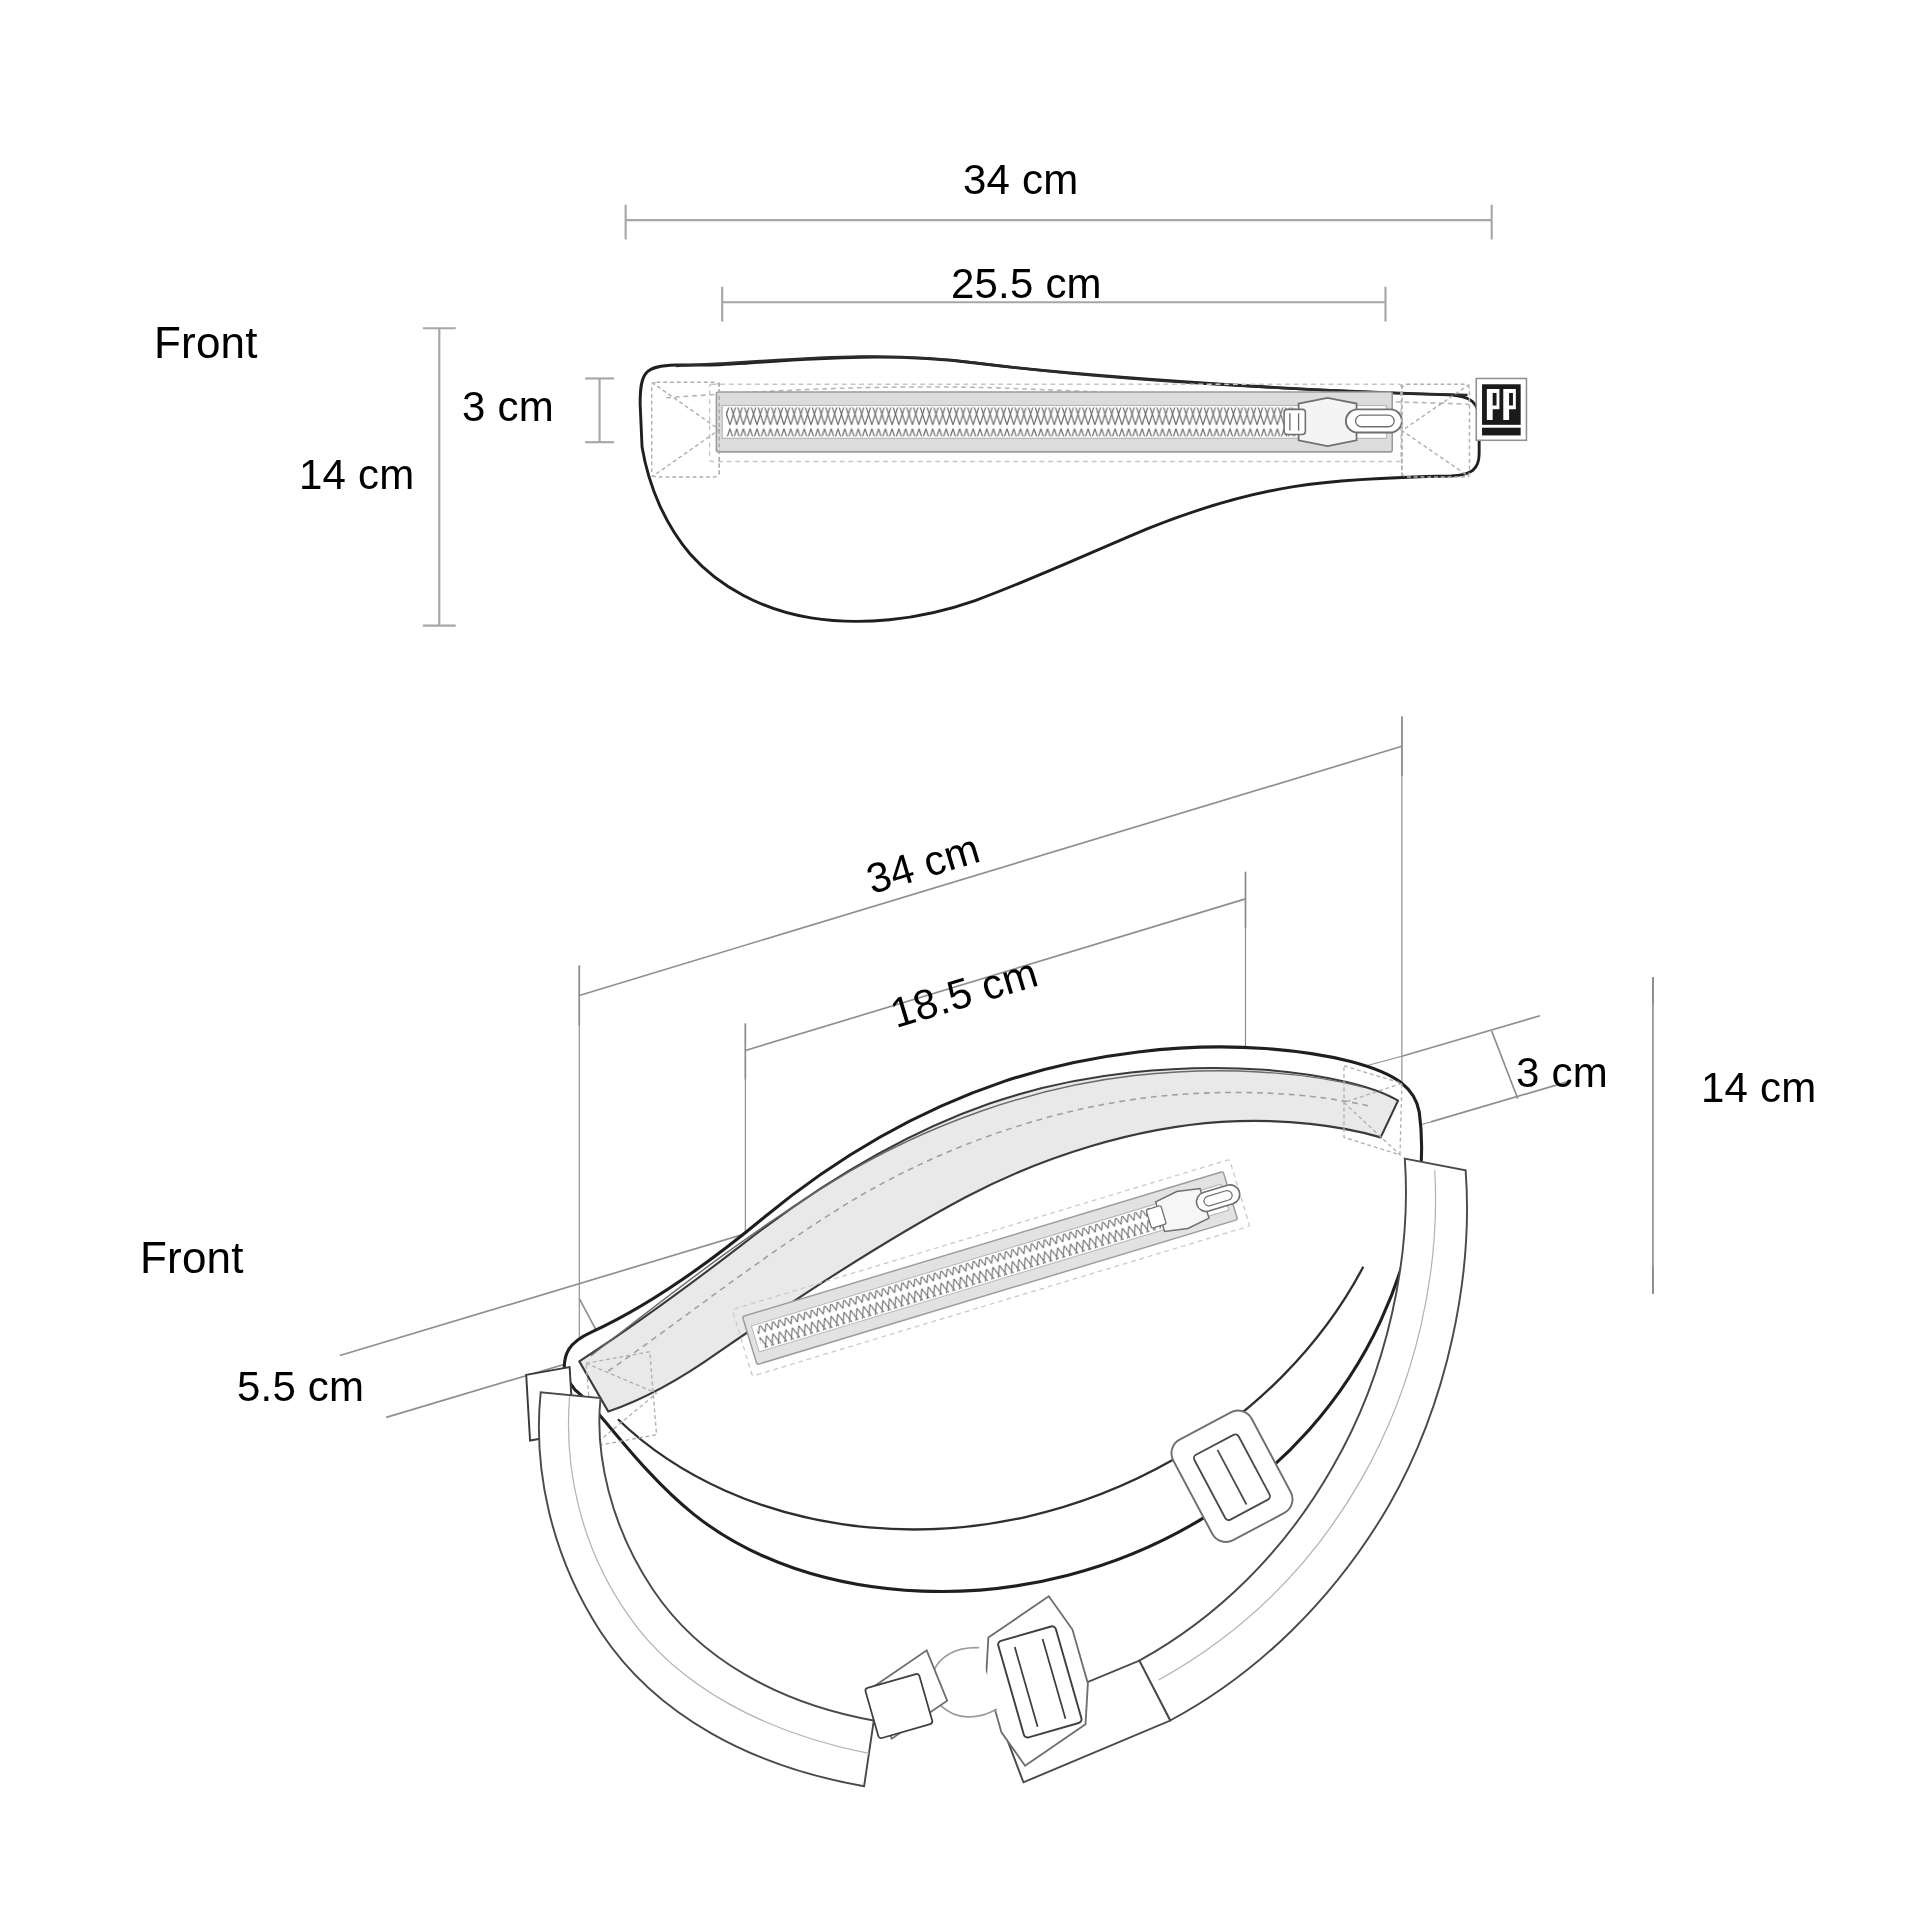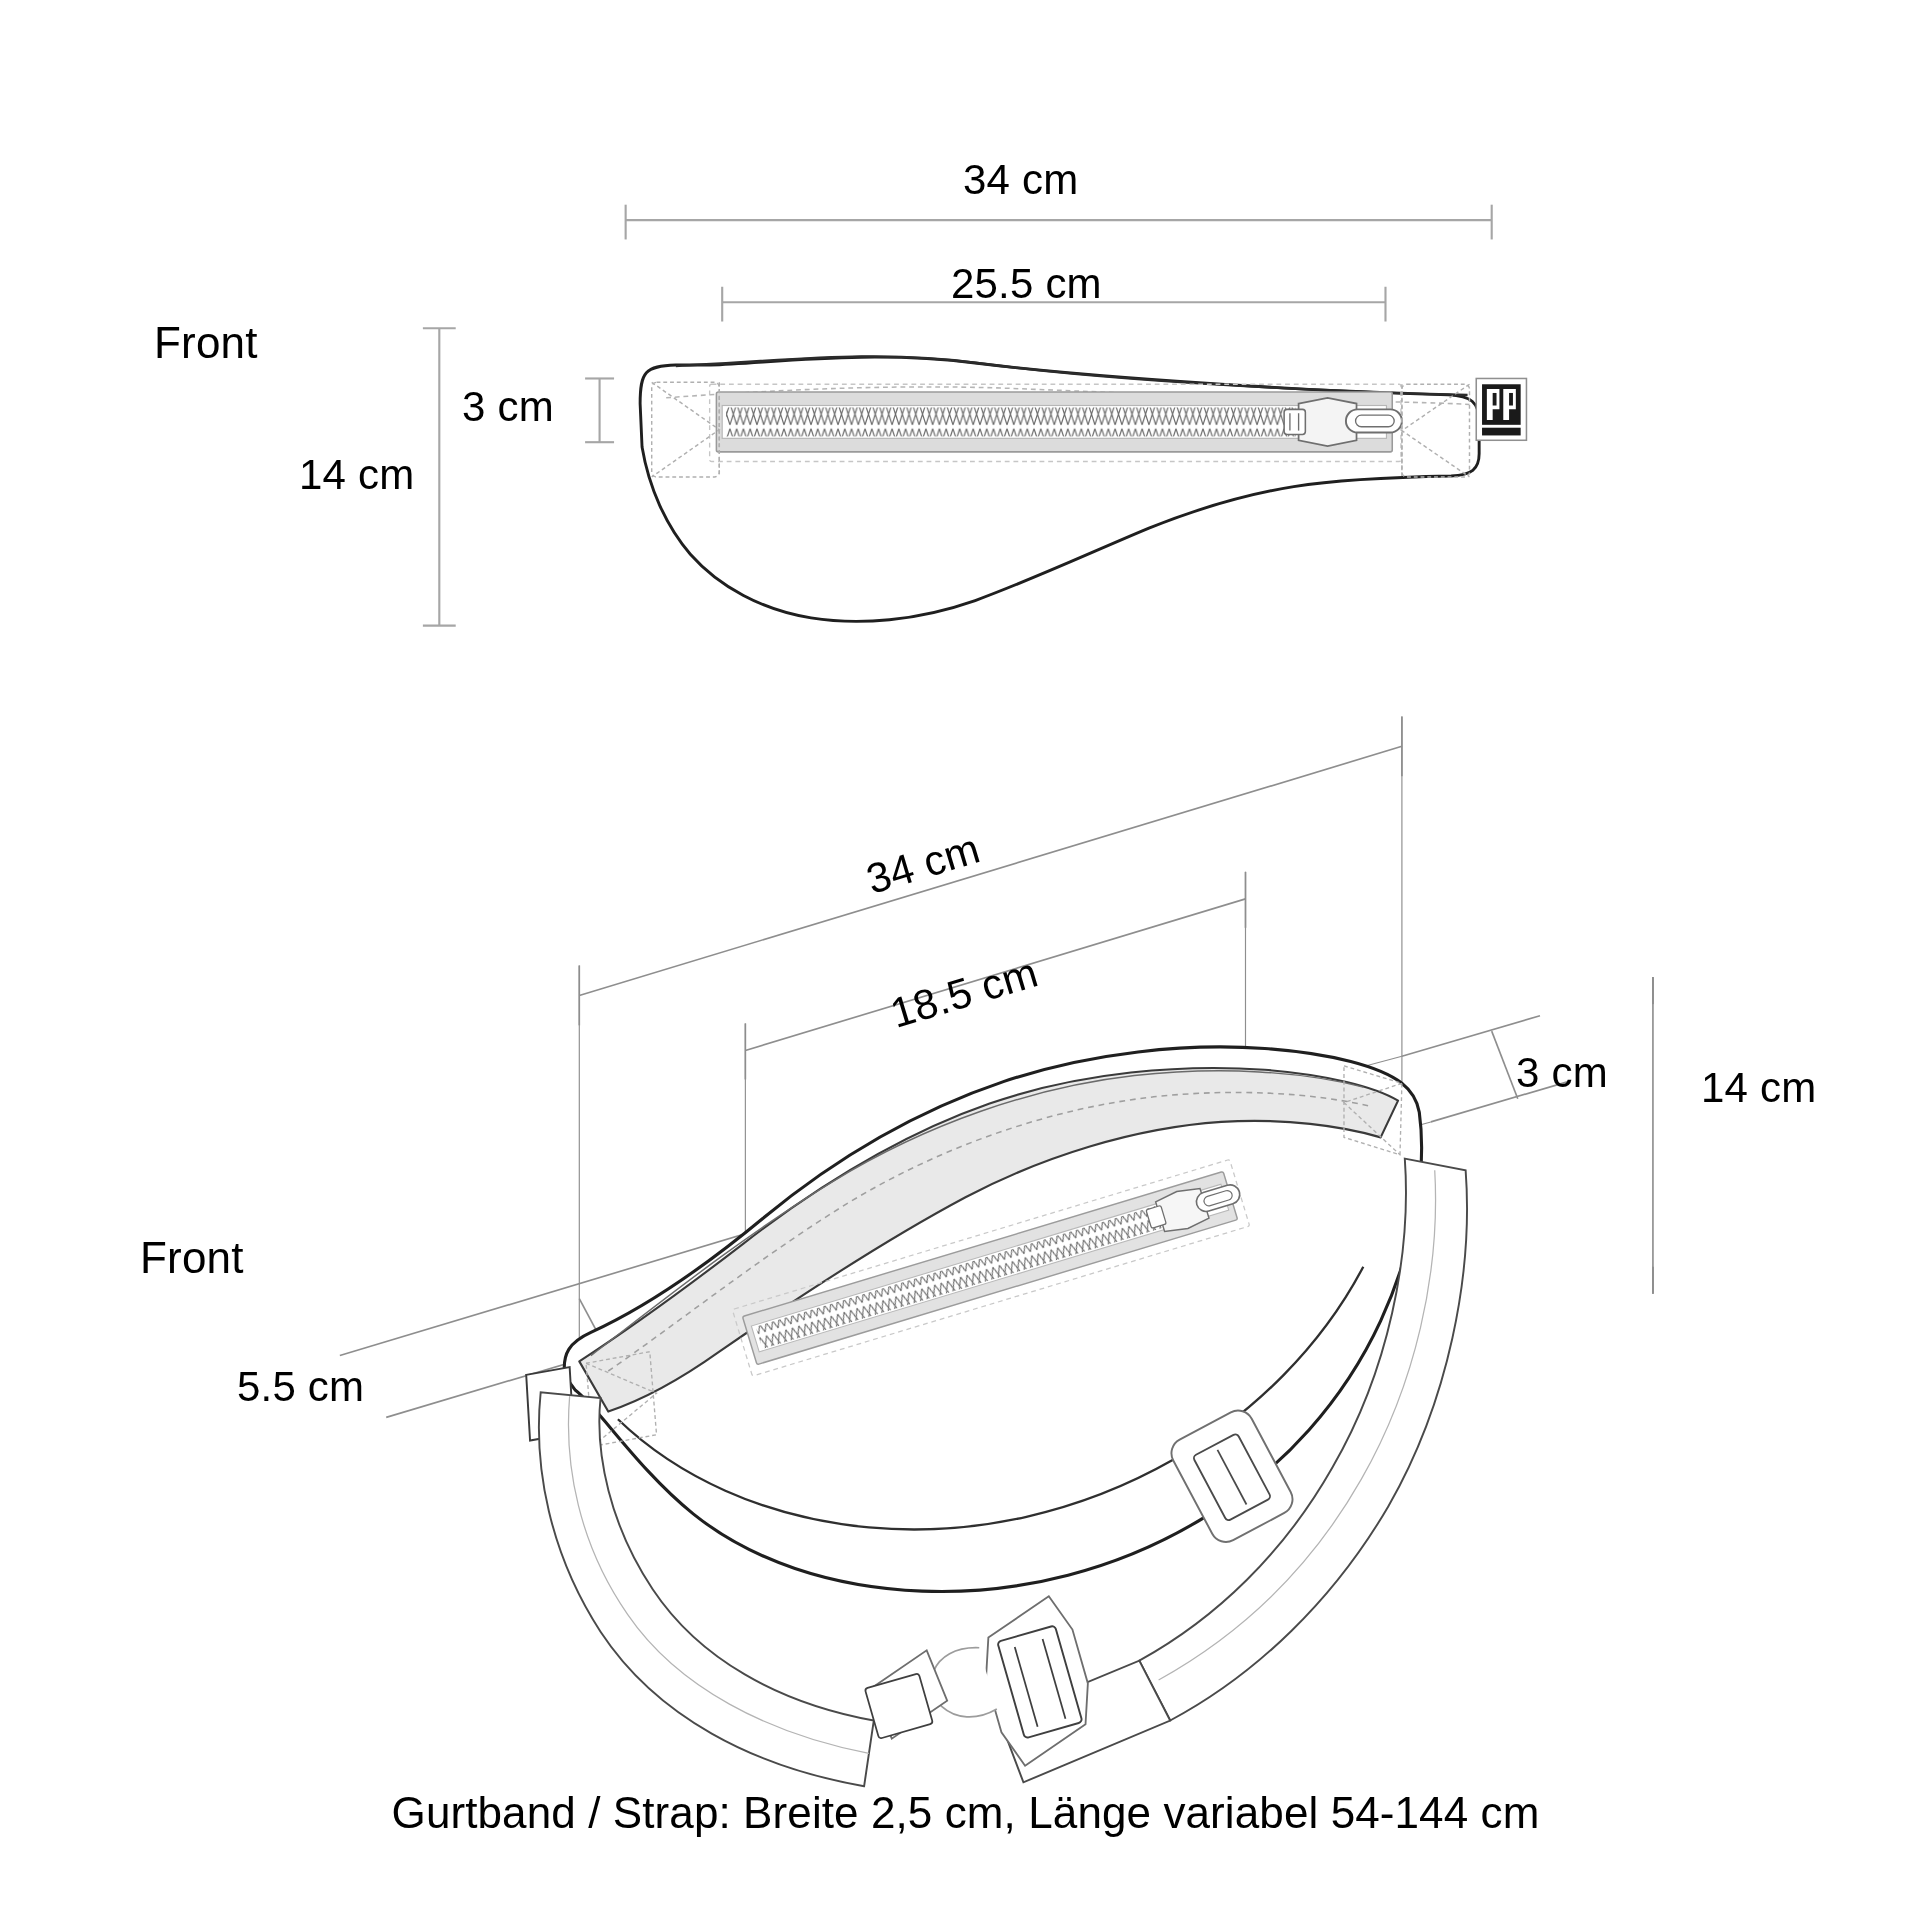--- a/index.html
+++ b/index.html
@@ -314,16 +314,15 @@
   <div class="label dim-label rot-34" style="left:874px; top:859px;">34 cm</div>
 
   <div class="label dim-label rot-185" style="left:898px; top:993px;">18.5 cm</div>
 
   <div class="label dim-label" style="left:1516px; top:1052px;">3 cm</div>
 
   <div class="label dim-label" style="left:1701px; top:1067px;">14 cm</div>
 
   <div class="label dim-label" style="left:237px; top:1366px;">5.5 cm</div>
 
-  <div class="label caption" style="top:1791px;">Gurtband / Strap: Breite 2,5 cm, Länge variabel 54-144 cm</div>
 
 </div>
 
 
 </body></html>

